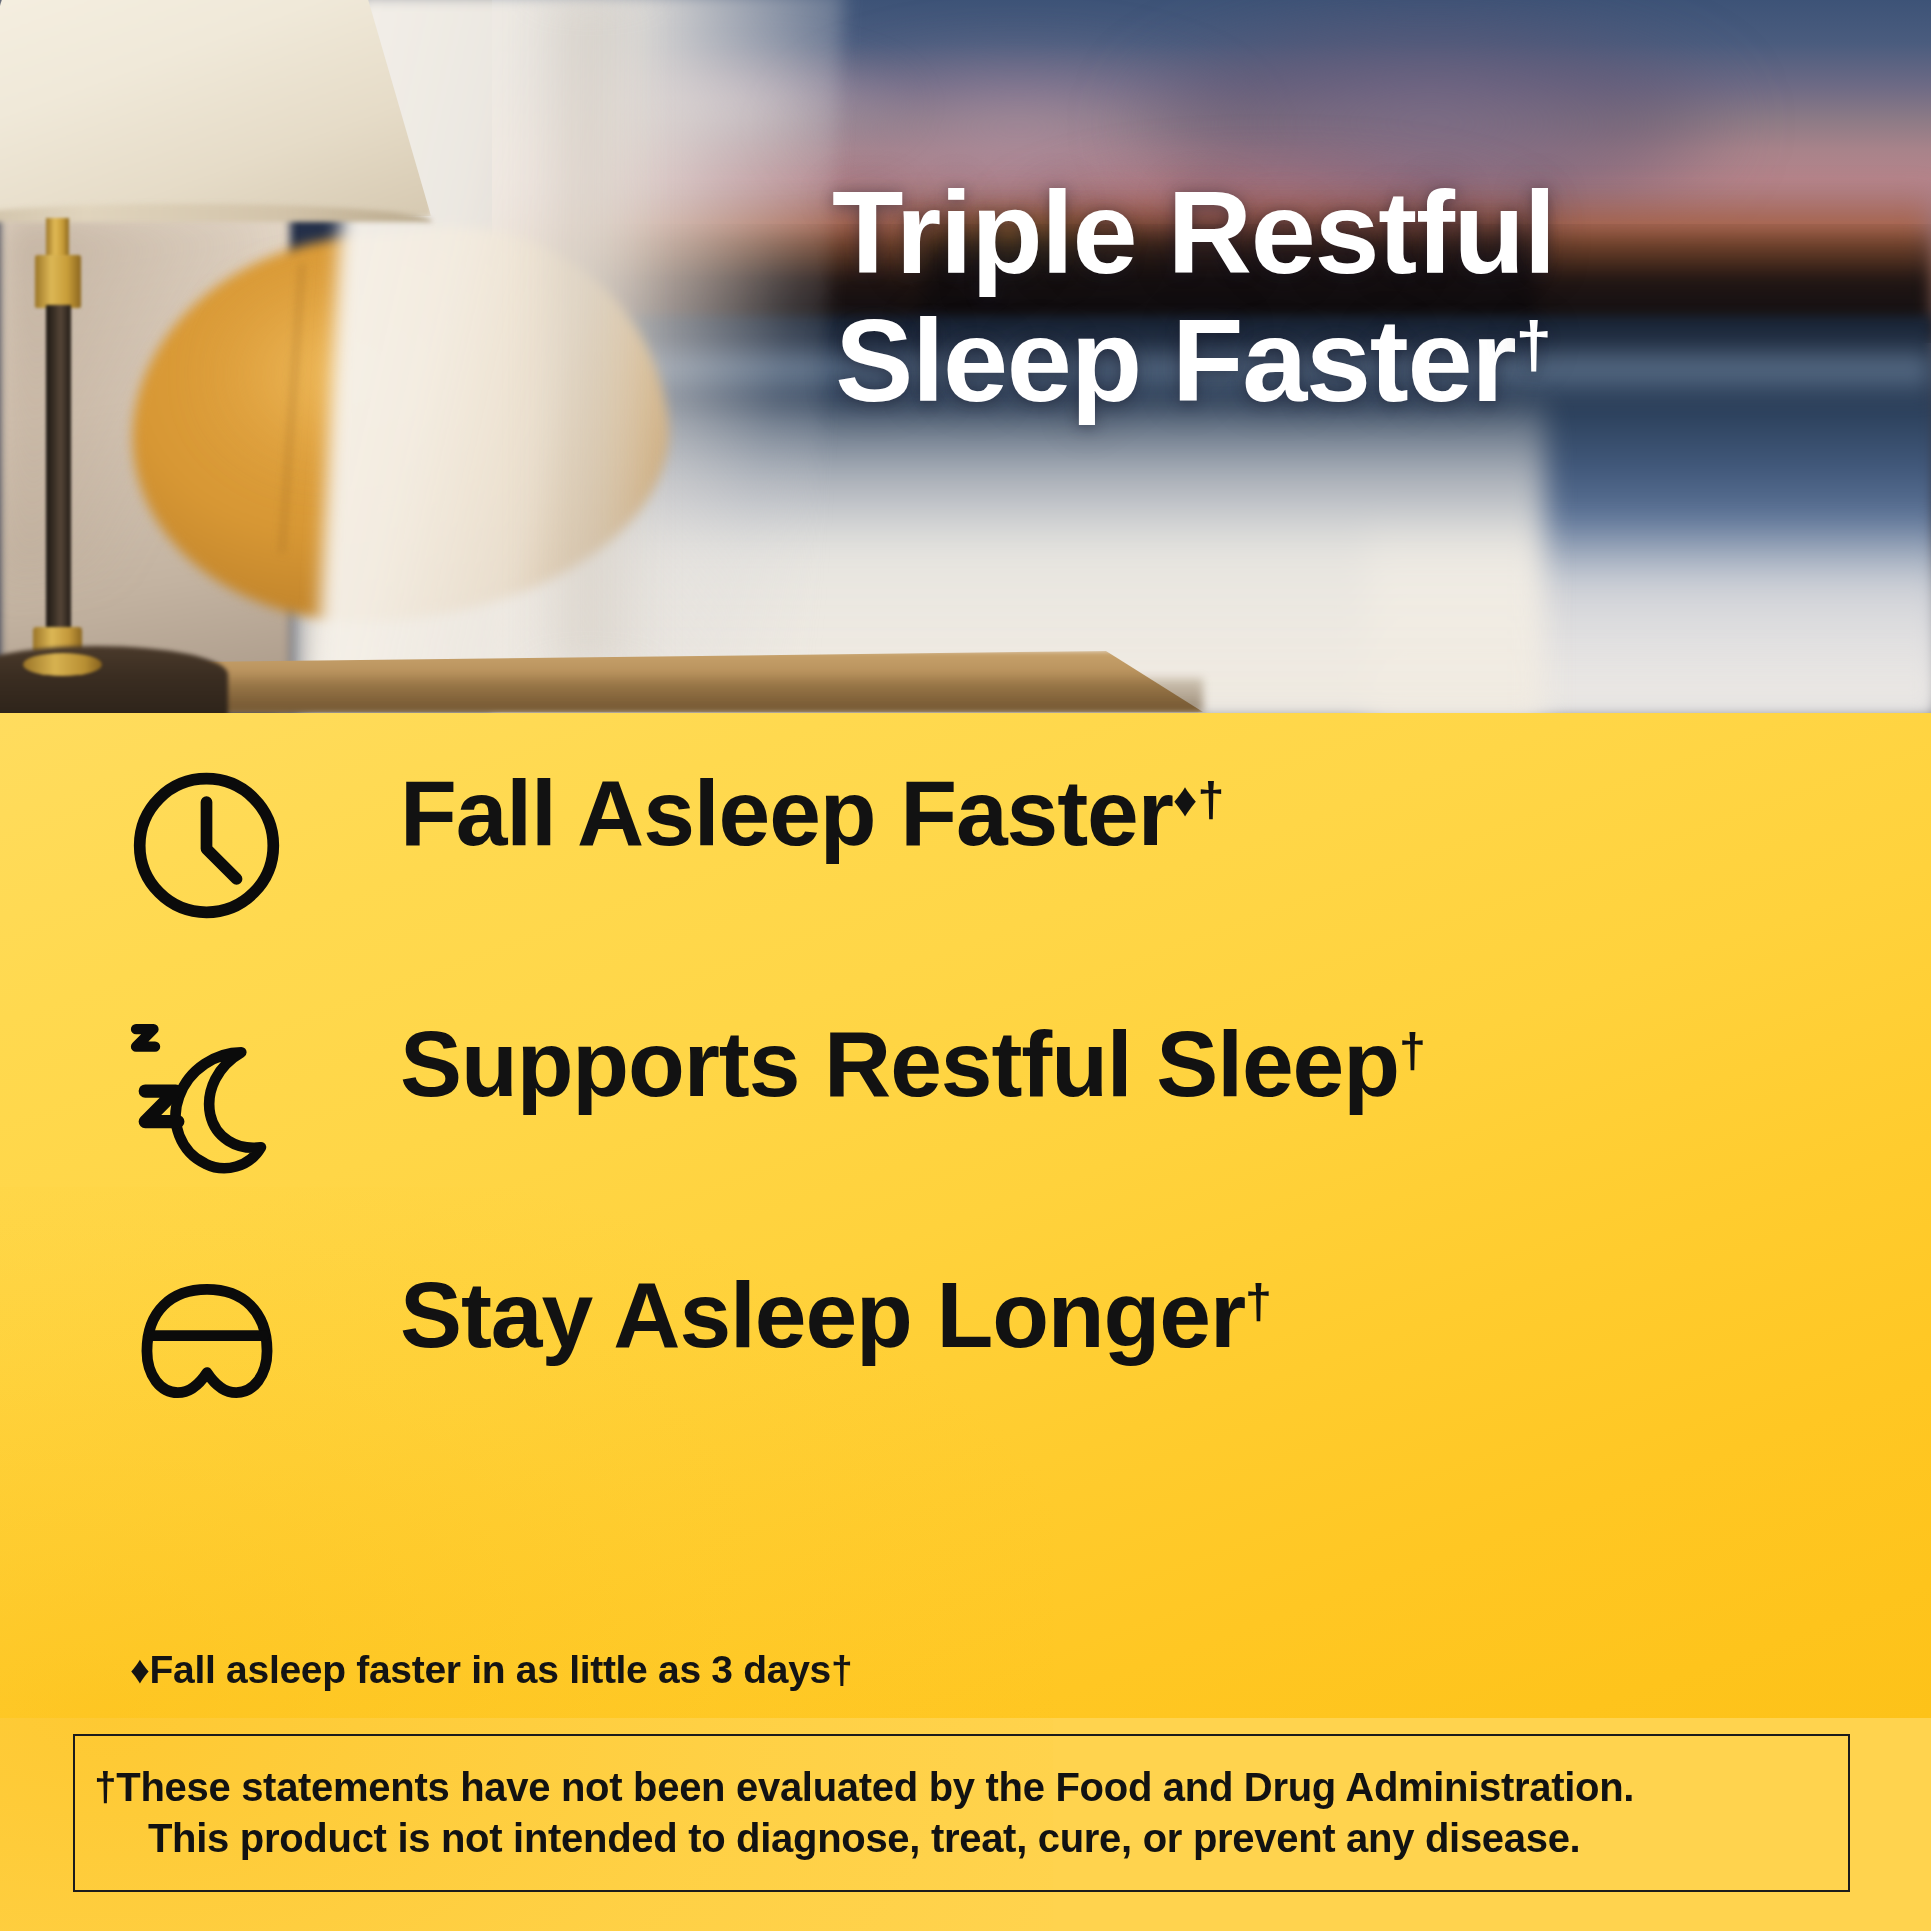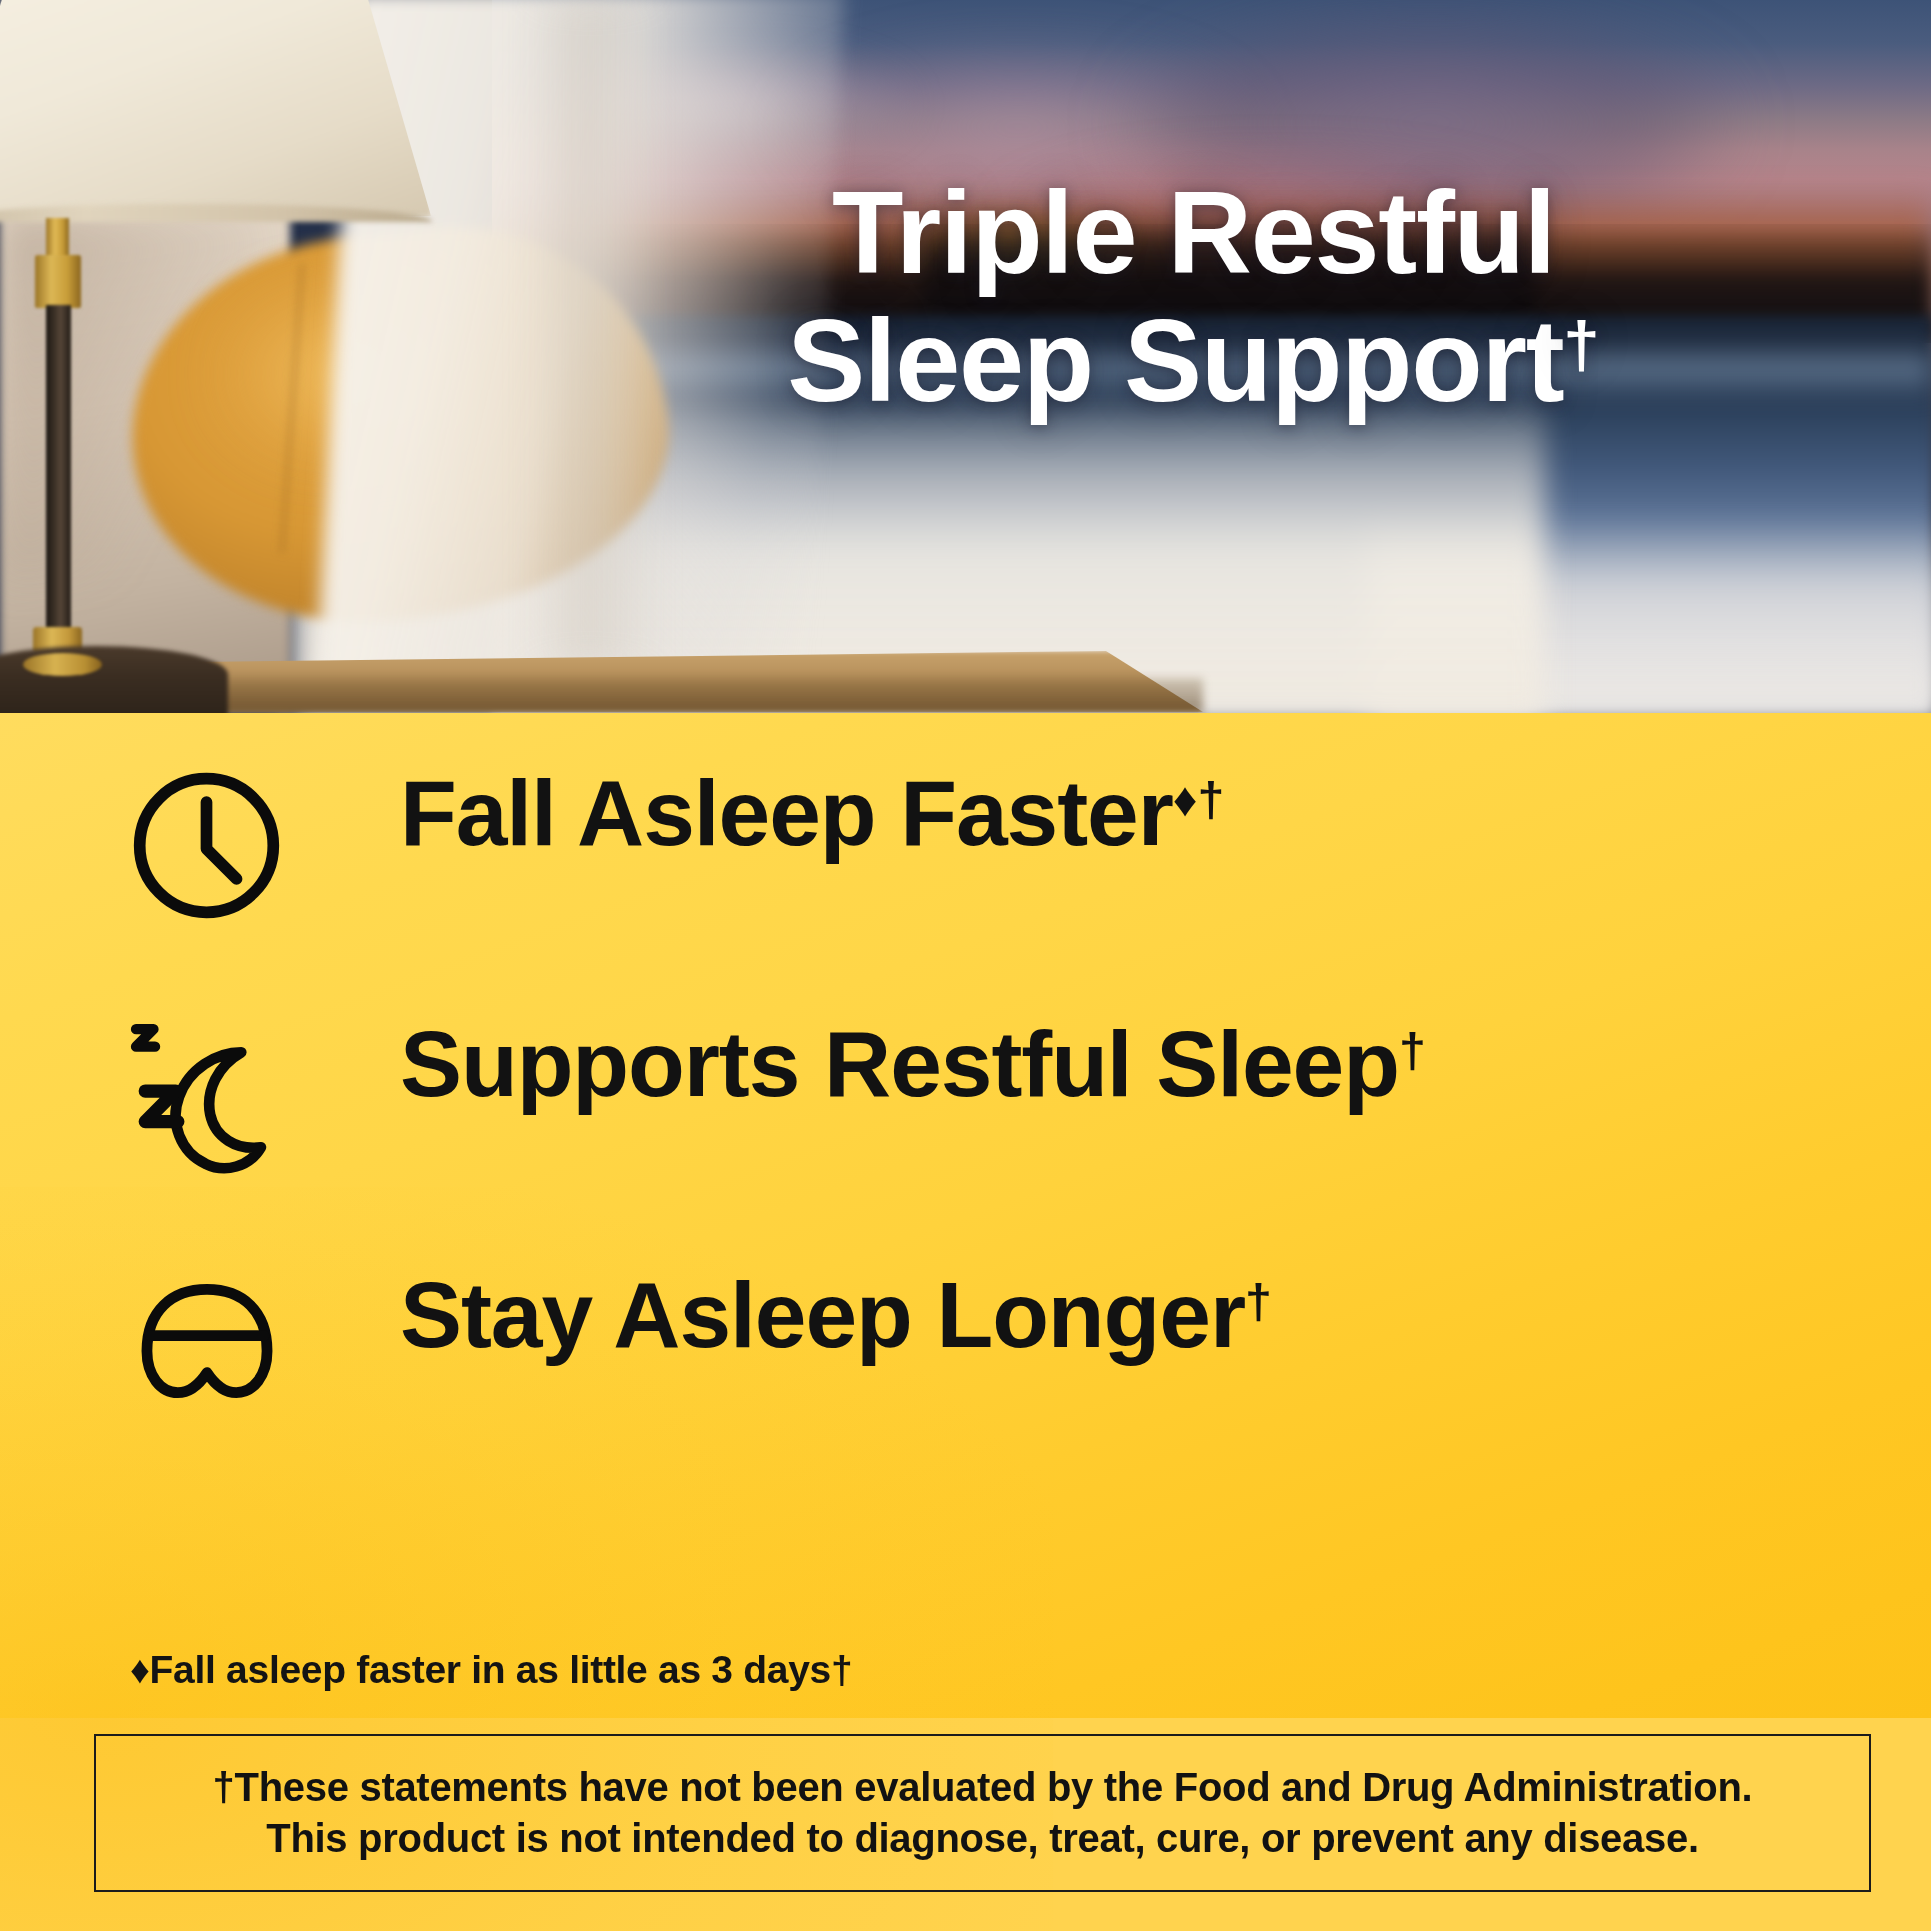--- a/index.html
+++ b/index.html
@@ -369,28 +369,28 @@
     top:937px;
     font-family:"Liberation Sans", sans-serif;
     font-weight:bold;
     font-size:39px;
     line-height:1.05;
     color:#141414;
     letter-spacing:-0.3px;
   }
   .disclaimer {
     position:absolute;
-    left:94px;
+    left:73px;
     top:1021px;
     width:1777px;
     height:158px;
     border:2.6px solid #1b1b1b;
     display:flex;
     align-items:center;
-    justify-content:center;
+    justify-content:flex-start;
   }
   .disclaimer p {
     font-family:"Liberation Sans", sans-serif;
     font-weight:bold;
     font-size:40px;
     line-height:1.28;
     color:#121212;
     text-align:center;
     letter-spacing:-0.3px;
     padding:0 19.3px;
@@ -434,21 +434,21 @@
     <div class="lamp-shade"></div>
     <div class="lamp-shade-lip"></div>
     <div class="lamp-neck-gold1"></div>
     <div class="lamp-collar"></div>
     <div class="lamp-stem"></div>
     <div class="lamp-footring"></div>
     <div class="lamp-base"></div>
     <div class="lamp-base-plate"></div>
 
     <div class="headline"><span>Triple Restful</span>
-<span>Sleep Support</span><span class="sup">†</span></div>
+<span>Sleep Faster</span><span class="sup">†</span></div>
   </div>
 
   <div class="panel">
     <div class="panel-warm"></div>
 
     <div class="benefits">
 
       <div class="benefit">
         <div class="icon-cell">
           <div class="icon-box">

